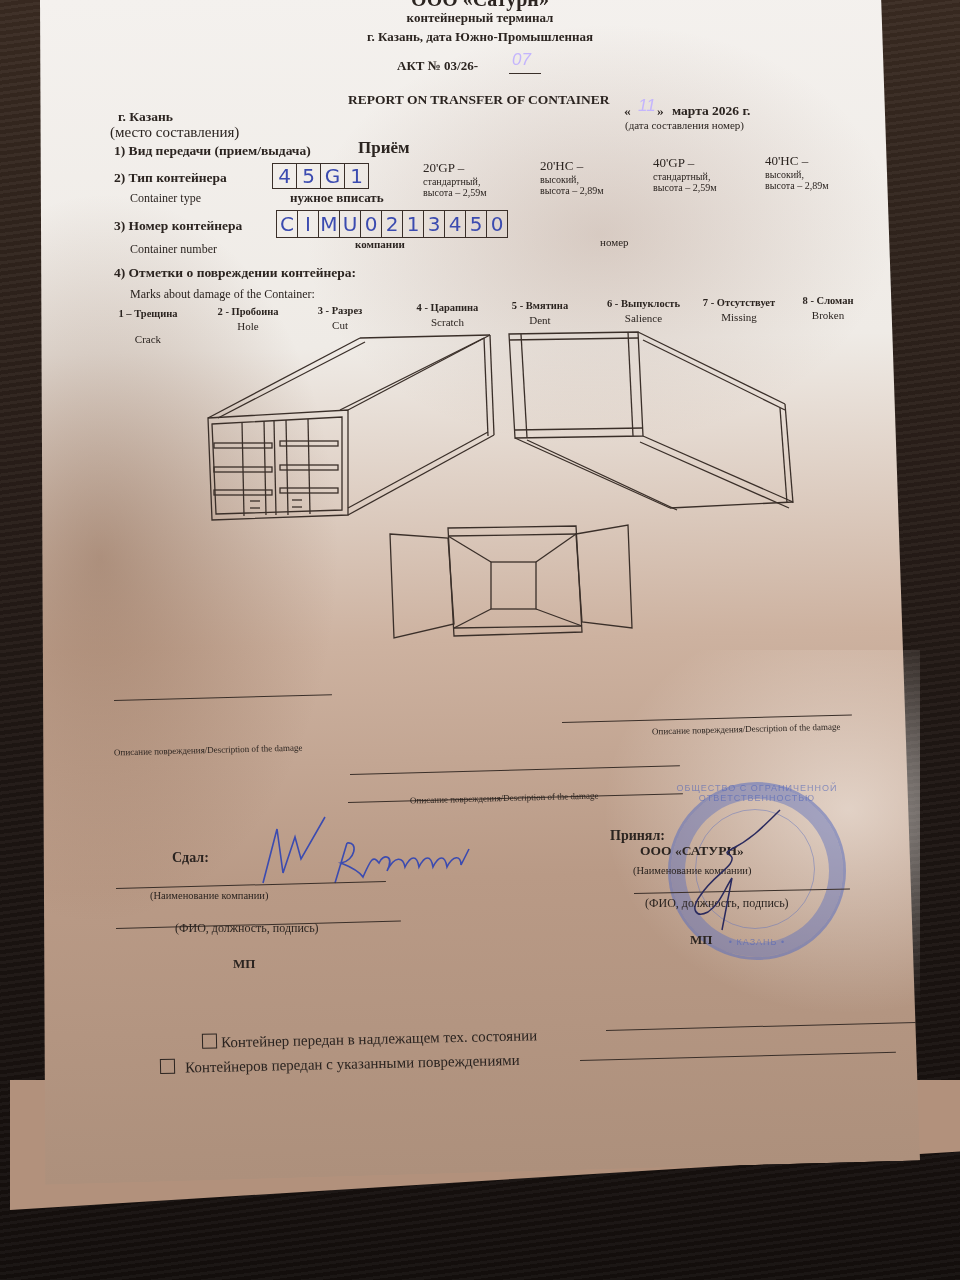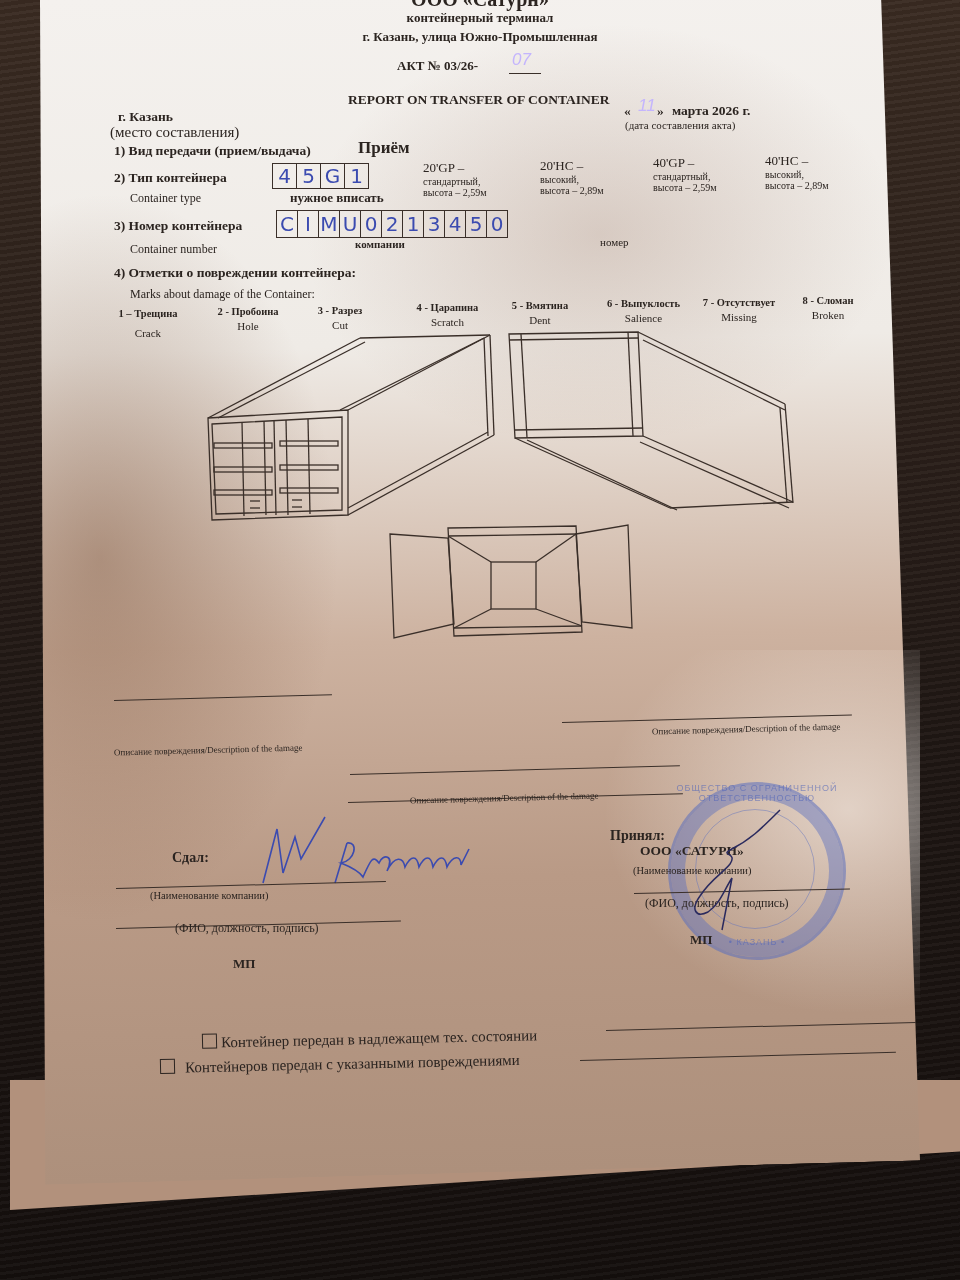--- a/index.html
+++ b/index.html
@@ -69,36 +69,36 @@
 
 <div class="wood"></div>
 <div class="paper-bottom"></div>
 <div class="paper"></div>
 <div class="light-right"></div>
 
 <div class="doc">
 
   <div class="t b c" style="left:380px; top:-12px; width:200px; font-size:20px;">ООО «Сатурн»</div>
   <div class="t b c" style="left:380px; top:10px; width:200px; font-size:13px;">контейнерный терминал</div>
-  <div class="t b c" style="left:330px; top:29px; width:300px; font-size:13px;">г. Казань, улица Южно-Промышленная</div>
+  <div class="t b c" style="left:330px; top:29px; width:300px; font-size:13px;">г. Казань, дата Южно-Промышленная</div>
 
   <div class="t b" style="left:397px; top:58px; font-size:13px;">АКТ № 03/26-</div>
   <div class="t hand" style="left:512px; top:50px; font-size:17px; font-style:italic;">07</div>
   <div class="line" style="left:509px; top:73px; width:32px;"></div>
 
   <div class="t b" style="left:348px; top:92px; font-size:13.5px;">REPORT ON TRANSFER OF CONTAINER</div>
 
   <div class="t b" style="left:118px; top:109px; font-size:13.5px;">г. Казань</div>
   <div class="t" style="left:110px; top:124px; font-size:15px;">(место составления)</div>
 
   <div class="t b" style="left:624px; top:103px; font-size:13.5px;">«</div>
   <div class="t hand" style="left:638px; top:96px; font-size:17px; font-style:italic;">11</div>
   <div class="t b" style="left:657px; top:103px; font-size:13.5px;">»</div>
   <div class="t b" style="left:672px; top:103px; font-size:13.5px;">марта 2026 г.</div>
-  <div class="t" style="left:625px; top:119px; font-size:11px;">(дата составления акта)</div>
+  <div class="t" style="left:625px; top:119px; font-size:11px;">(дата составления номер)</div>
 
   <div class="t b" style="left:114px; top:143px; font-size:13.5px;">1) Вид передачи (прием/выдача)</div>
   <div class="t b" style="left:358px; top:138px; font-size:17px;">Приём</div>
 
   <div class="t b" style="left:114px; top:170px; font-size:13.5px;">2) Тип контейнера</div>
   <div class="t" style="left:130px; top:191px; font-size:12px;">Container type</div>
   <div class="cells" style="left:272px; top:163px; height:24px;">
     <div class="cell" style="width:23px;">4</div>
     <div class="cell" style="width:23px;">5</div>
     <div class="cell" style="width:23px;">G</div>
@@ -143,21 +143,21 @@
     <div class="cell" style="width:20px;">0</div>
   </div>
   <div class="t b" style="left:355px; top:238px; font-size:11px;">компании</div>
   <div class="t" style="left:600px; top:236px; font-size:11px;">номер</div>
 
   <div class="t b" style="left:114px; top:265px; font-size:13.5px;">4) Отметки о повреждении контейнера:</div>
   <div class="t" style="left:130px; top:287px; font-size:12px;">Marks about damage of the Container:</div>
 
   <div class="t c" style="left:108px; top:308px; width:80px;">
     <div class="b" style="font-size:10.5px;">1 – Трещина</div>
-    <div style="font-size:11px; margin-top:8px;">Crack</div>
+    <div style="font-size:11px; margin-top:14px;">Crack</div>
   </div>
   <div class="t c" style="left:208px; top:306px; width:80px;">
     <div class="b" style="font-size:10.5px;">2 - Пробоина</div>
     <div style="font-size:11px; margin-top:3px;">Hole</div>
   </div>
   <div class="t c" style="left:300px; top:305px; width:80px;">
     <div class="b" style="font-size:10.5px;">3 - Разрез</div>
     <div style="font-size:11px; margin-top:3px;">Cut</div>
   </div>
   <div class="t c" style="left:405px; top:302px; width:85px;">

